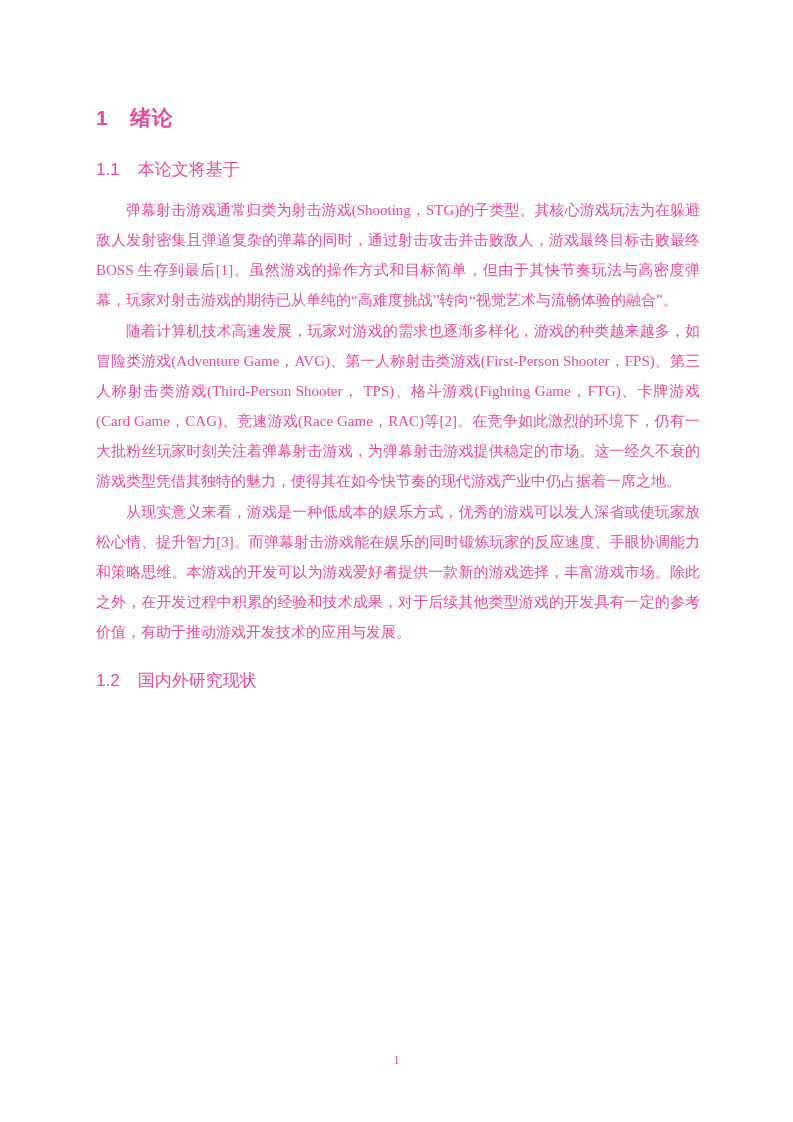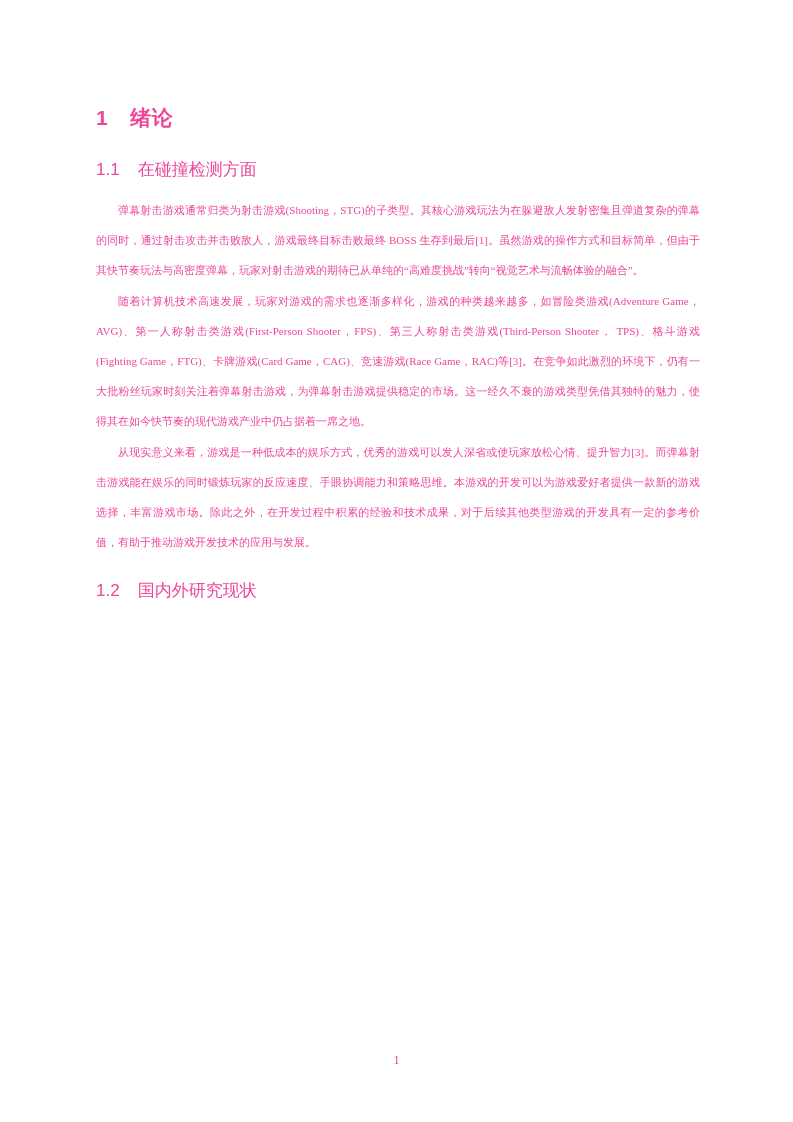--- a/index.html
+++ b/index.html
@@ -37,21 +37,21 @@
     font-family: "Liberation Sans", "DejaVu Sans", sans-serif;
     font-size: 17px;
     font-weight: normal;
     margin: 22px 0 14px 0;
   }
   h2.section-title .num {
     margin-right: 18px;
     text-align: right;
   }
   p.para {
-    font-size: 11px;
+    font-size: 15px;
     line-height: 30px;
     margin: 0 0 1px 0;
     text-align: justify;
     text-justify: inter-ideograph;
     text-indent: 2em;
   }
   .pagenum {
     position: absolute;
     left: 0;
     right: 0;
@@ -65,25 +65,25 @@
 <body>
 
 <div class="page">
   <div class="content">
 
     <h1 class="chapter-title">
       <span class="num">1</span><span>绪论</span>
     </h1>
 
     <h2 class="section-title">
-      <span class="num">1.1</span><span>在碰撞检测方面</span>
+      <span class="num">1.1</span><span>本论文将基于</span>
     </h2>
 
     <p class="para">弹幕射击游戏通常归类为射击游戏(Shooting，STG)的子类型。其核心游戏玩法为在躲避敌人发射密集且弹道复杂的弹幕的同时，通过射击攻击并击败敌人，游戏最终目标击败最终 BOSS 生存到最后[1]。虽然游戏的操作方式和目标简单，但由于其快节奏玩法与高密度弹幕，玩家对射击游戏的期待已从单纯的“高难度挑战”转向“视觉艺术与流畅体验的融合”。</p>
-    <p class="para">随着计算机技术高速发展，玩家对游戏的需求也逐渐多样化，游戏的种类越来越多，如冒险类游戏(Adventure Game，AVG)、第一人称射击类游戏(First-Person Shooter，FPS)、第三人称射击类游戏(Third-Person Shooter， TPS)、格斗游戏(Fighting Game，FTG)、卡牌游戏(Card Game，CAG)、竞速游戏(Race Game，RAC)等[3]。在竞争如此激烈的环境下，仍有一大批粉丝玩家时刻关注着弹幕射击游戏，为弹幕射击游戏提供稳定的市场。这一经久不衰的游戏类型凭借其独特的魅力，使得其在如今快节奏的现代游戏产业中仍占据着一席之地。</p>
+    <p class="para">随着计算机技术高速发展，玩家对游戏的需求也逐渐多样化，游戏的种类越来越多，如冒险类游戏(Adventure Game，AVG)、第一人称射击类游戏(First-Person Shooter，FPS)、第三人称射击类游戏(Third-Person Shooter， TPS)、格斗游戏(Fighting Game，FTG)、卡牌游戏(Card Game，CAG)、竞速游戏(Race Game，RAC)等[2]。在竞争如此激烈的环境下，仍有一大批粉丝玩家时刻关注着弹幕射击游戏，为弹幕射击游戏提供稳定的市场。这一经久不衰的游戏类型凭借其独特的魅力，使得其在如今快节奏的现代游戏产业中仍占据着一席之地。</p>
     <p class="para">从现实意义来看，游戏是一种低成本的娱乐方式，优秀的游戏可以发人深省或使玩家放松心情、提升智力[3]。而弹幕射击游戏能在娱乐的同时锻炼玩家的反应速度、手眼协调能力和策略思维。本游戏的开发可以为游戏爱好者提供一款新的游戏选择，丰富游戏市场。除此之外，在开发过程中积累的经验和技术成果，对于后续其他类型游戏的开发具有一定的参考价值，有助于推动游戏开发技术的应用与发展。</p>
 
     <h2 class="section-title">
       <span class="num">1.2</span><span>国内外研究现状</span>
     </h2>
 
 
   </div>
 
   <div class="pagenum">1</div>

